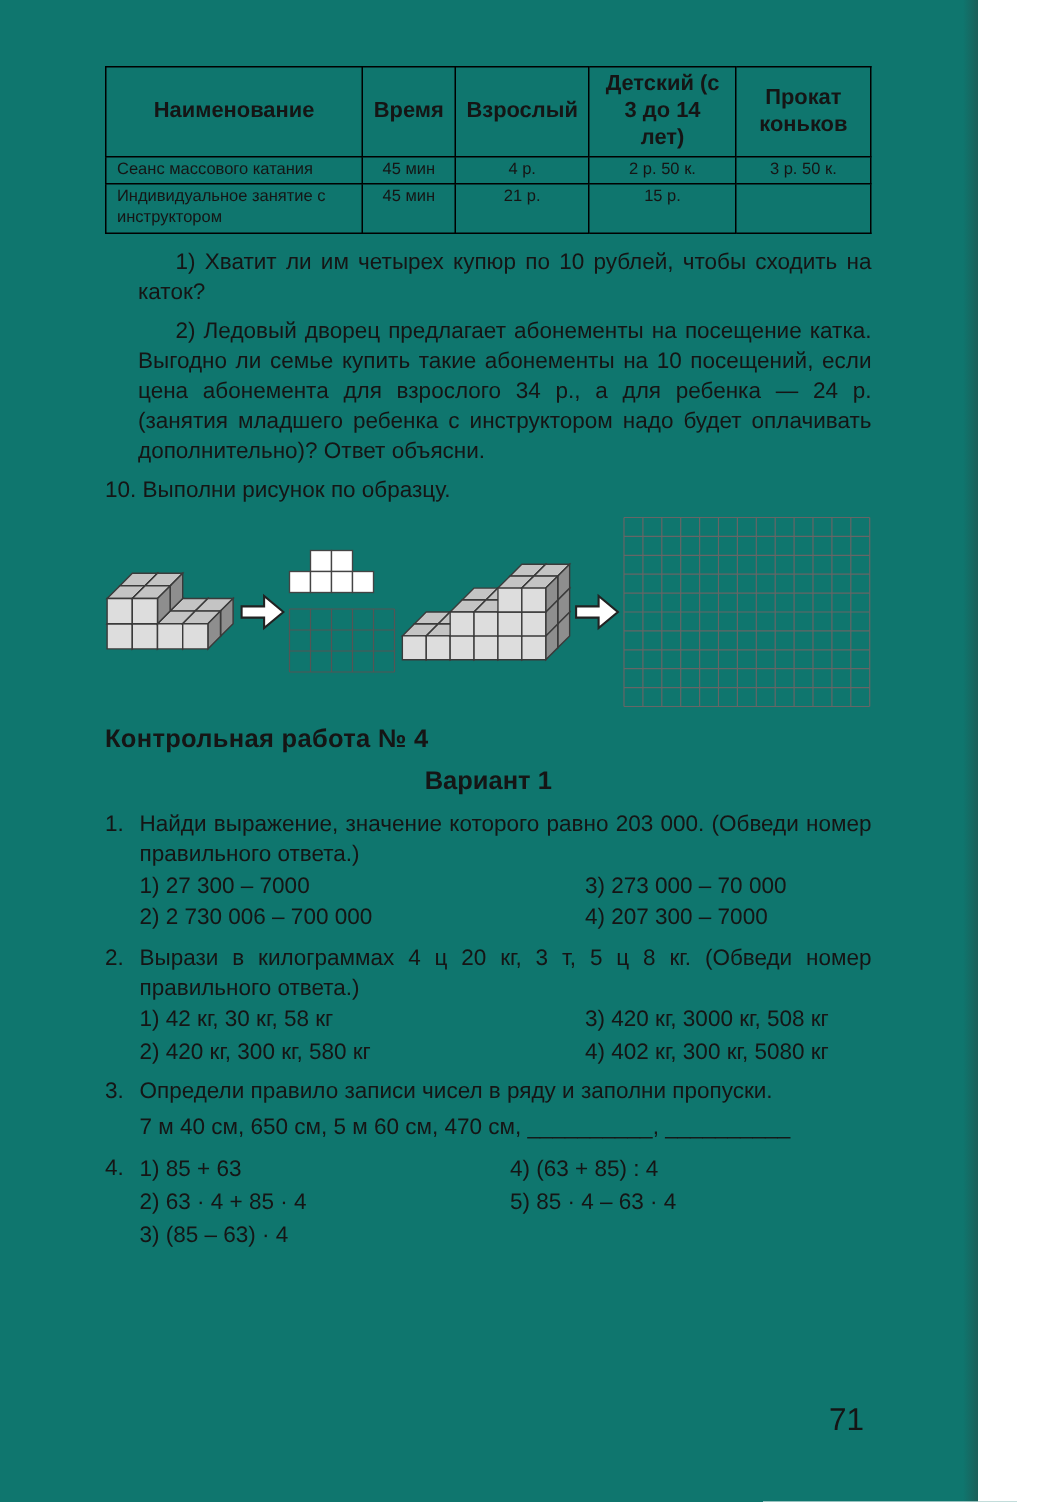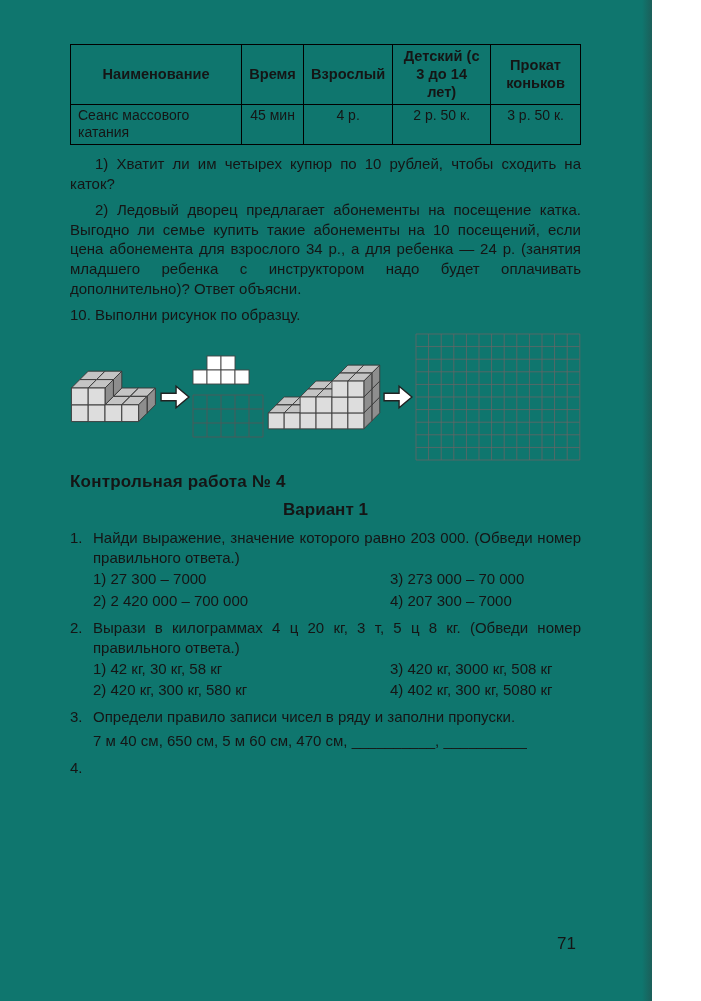--- a/index.html
+++ b/index.html
@@ -10,35 +10,35 @@
     font-size:15px; line-height:1.33; padding:44px 71px 0 70px; overflow:hidden;
   }
   .page::after{
     content:""; position:absolute; top:0; right:0; width:10px; height:100%;
     background:linear-gradient(to right, rgba(80,80,80,0), rgba(50,50,50,0.35));
     pointer-events:none;
   }
   table.price{ width:100%; border-collapse:collapse; margin-bottom:9px; }
   .price th,.price td{ border:1px solid #000; padding:2px 7px; line-height:1.25; }
   .price th{ font-weight:bold; text-align:center; vertical-align:middle; height:52px; font-size:14.6px;}
-  .price td{ vertical-align:top; font-size:14px; }
+  .price td{ vertical-align:top; font-size:11px; }
   .price td.c{ text-align:center; }
-  .para{ text-align:justify; text-indent:25px; margin-top:6px; }
+  .para{ text-align:justify; text-indent:25px; margin-top:6px;margin-left:22px; }
   .task{ margin-top:6px; }
   .figures{ display:flex; align-items:center; justify-content:space-between; margin:8px 0 6px; }
   .shape-col{ display:flex; flex-direction:column; gap:8px; align-items:flex-start; }
   h2.kr{ font-size:17px; font-weight:bold; margin:10px 0 5px; letter-spacing:0.2px; }
   .variant{ font-weight:bold; text-align:center; margin-bottom:7px; font-size:17px; }
   .problem{ display:grid; grid-template-columns:23px 1fr; margin-top:6px; }
   .ptext{ text-align:justify; }
   .opts{ display:grid; grid-template-columns:297px 1fr; margin-top:0; }
   .opts.narrow{ grid-template-columns:247px 1fr; }
   .opt{ line-height:1.45; }
   .seq{ margin-top:3px; line-height:1.45; }
-  .pageno{ position:absolute; right:76px; top:933px; font-size:17px; }
+  .pageno{ position:absolute; right:76px; top:933px; font-size:21px; }
   svg{ display:block; }
 </style>
 </head>
 <body>
 
 <div class="page">
 
   <table class="price">
     <colgroup>
       <col style="width:202px">
@@ -56,20 +56,27 @@
         <th>Прокат коньков</th>
       </tr>
     </thead>
     <tbody>
       <tr>
         <td>Сеанс массового катания</td>
         <td class="c">45 мин</td>
         <td class="c">4 р.</td>
         <td class="c">2 р. 50 к.</td>
         <td class="c">3 р. 50 к.</td>
+      </tr>
+      <tr>
+        <td>Индивидуальное занятие с инструктором</td>
+        <td class="c">45 мин</td>
+        <td class="c">21 р.</td>
+        <td class="c">15 р.</td>
+        <td class="c"></td>
       </tr>
     </tbody>
   </table>
 
   <p class="para">1) Хватит ли им четырех купюр по 10 рублей, чтобы сходить на каток?</p>
   <p class="para">2) Ледовый дворец предлагает абонементы на посещение катка. Выгодно ли семье купить такие абонементы на 10 посещений, если цена абонемента для взрослого 34 р., а для ребенка — 24 р. (занятия младшего ребенка с инструктором надо будет оплачивать дополнительно)? Ответ объясни.</p>
   <p class="task">10. Выполни рисунок по образцу.</p>
 
   <div class="figures">
     <svg width="88" height="54" viewBox="-1 6 73 45">
@@ -211,21 +218,21 @@
   <h2 class="kr">Контрольная работа № 4</h2>
   <div class="variant">Вариант 1</div>
 
   <div class="problem">
     <span>1.</span>
     <div>
       <div class="ptext">Найди выражение, значение которого равно 203 000. (Обведи номер правильного ответа.)</div>
       <div class="opts">
         <div class="opt">1) 27 300 – 7000</div>
         <div class="opt">3) 273 000 – 70 000</div>
-        <div class="opt">2) 2 420 000 – 700 000</div>
+        <div class="opt">2) 2 730 006 – 700 000</div>
         <div class="opt">4) 207 300 – 7000</div>
       </div>
     </div>
   </div>
 
   <div class="problem">
     <span>2.</span>
     <div>
       <div class="ptext">Вырази в килограммах 4 ц 20 кг, 3 т, 5 ц 8 кг. (Обведи номер правильного ответа.)</div>
       <div class="opts">
@@ -241,17 +248,24 @@
     <span>3.</span>
     <div>
       <div class="ptext">Определи правило записи чисел в ряду и заполни пропуски.</div>
       <div class="seq">7 м 40 см, 650 см, 5 м 60 см, 470 см, __________, __________</div>
     </div>
   </div>
 
   <div class="problem">
     <span>4.</span>
     <div>
+      <div class="opts narrow">
+        <div class="opt">1) 85 + 63</div>
+        <div class="opt">4) (63 + 85) : 4</div>
+        <div class="opt">2) 63 · 4 + 85 · 4</div>
+        <div class="opt">5) 85 · 4 – 63 · 4</div>
+        <div class="opt">3) (85 – 63) · 4</div>
+      </div>
     </div>
   </div>
 
   <div class="pageno">71</div>
 </div>
 
 </body></html>

